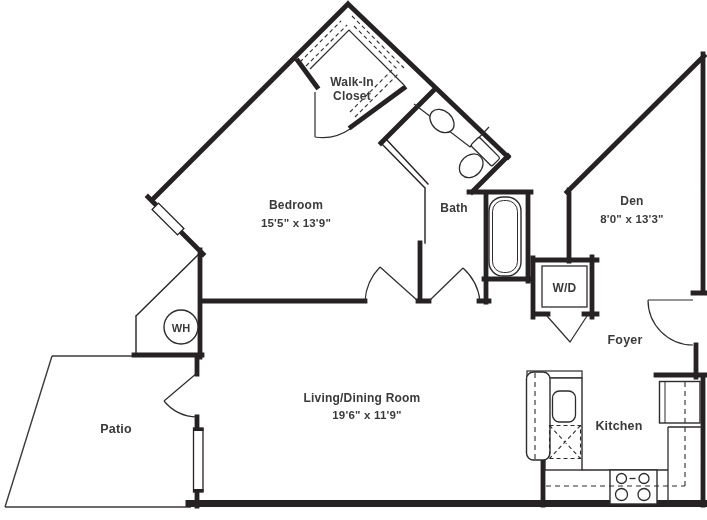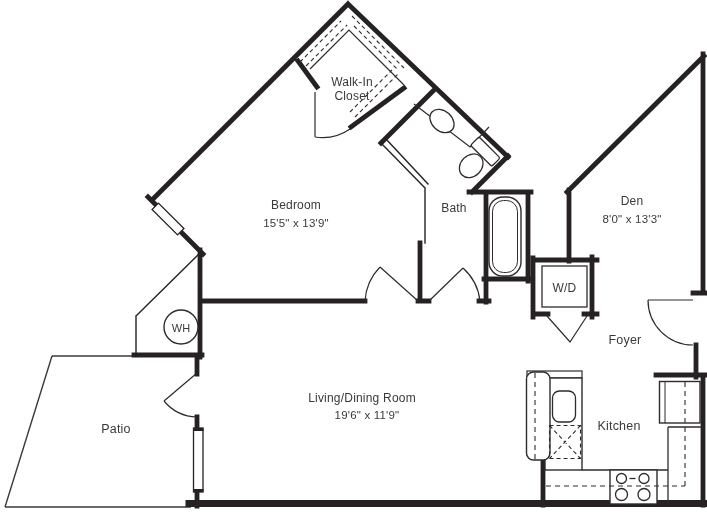--- a/index.html
+++ b/index.html
@@ -1,18 +1,19 @@
 <!DOCTYPE html>
 <html><head>
 <meta charset="utf-8">
 <style>
   html,body{margin:0;padding:0;background:#ffffff;}
   .plan-container{
     width:707px;height:520px;position:relative;background:#ffffff;
     font-family:"Liberation Sans", sans-serif;
+    font-weight:bold;
   }
   svg{display:block;}
   text{
     font-family:"Liberation Sans", sans-serif;
     fill:#3a3a3a;
     letter-spacing:0.2px;
   }
   .room-label{font-size:12px;}
   .room-dims{font-size:11.5px;}
   .small-label{font-size:11px;}

